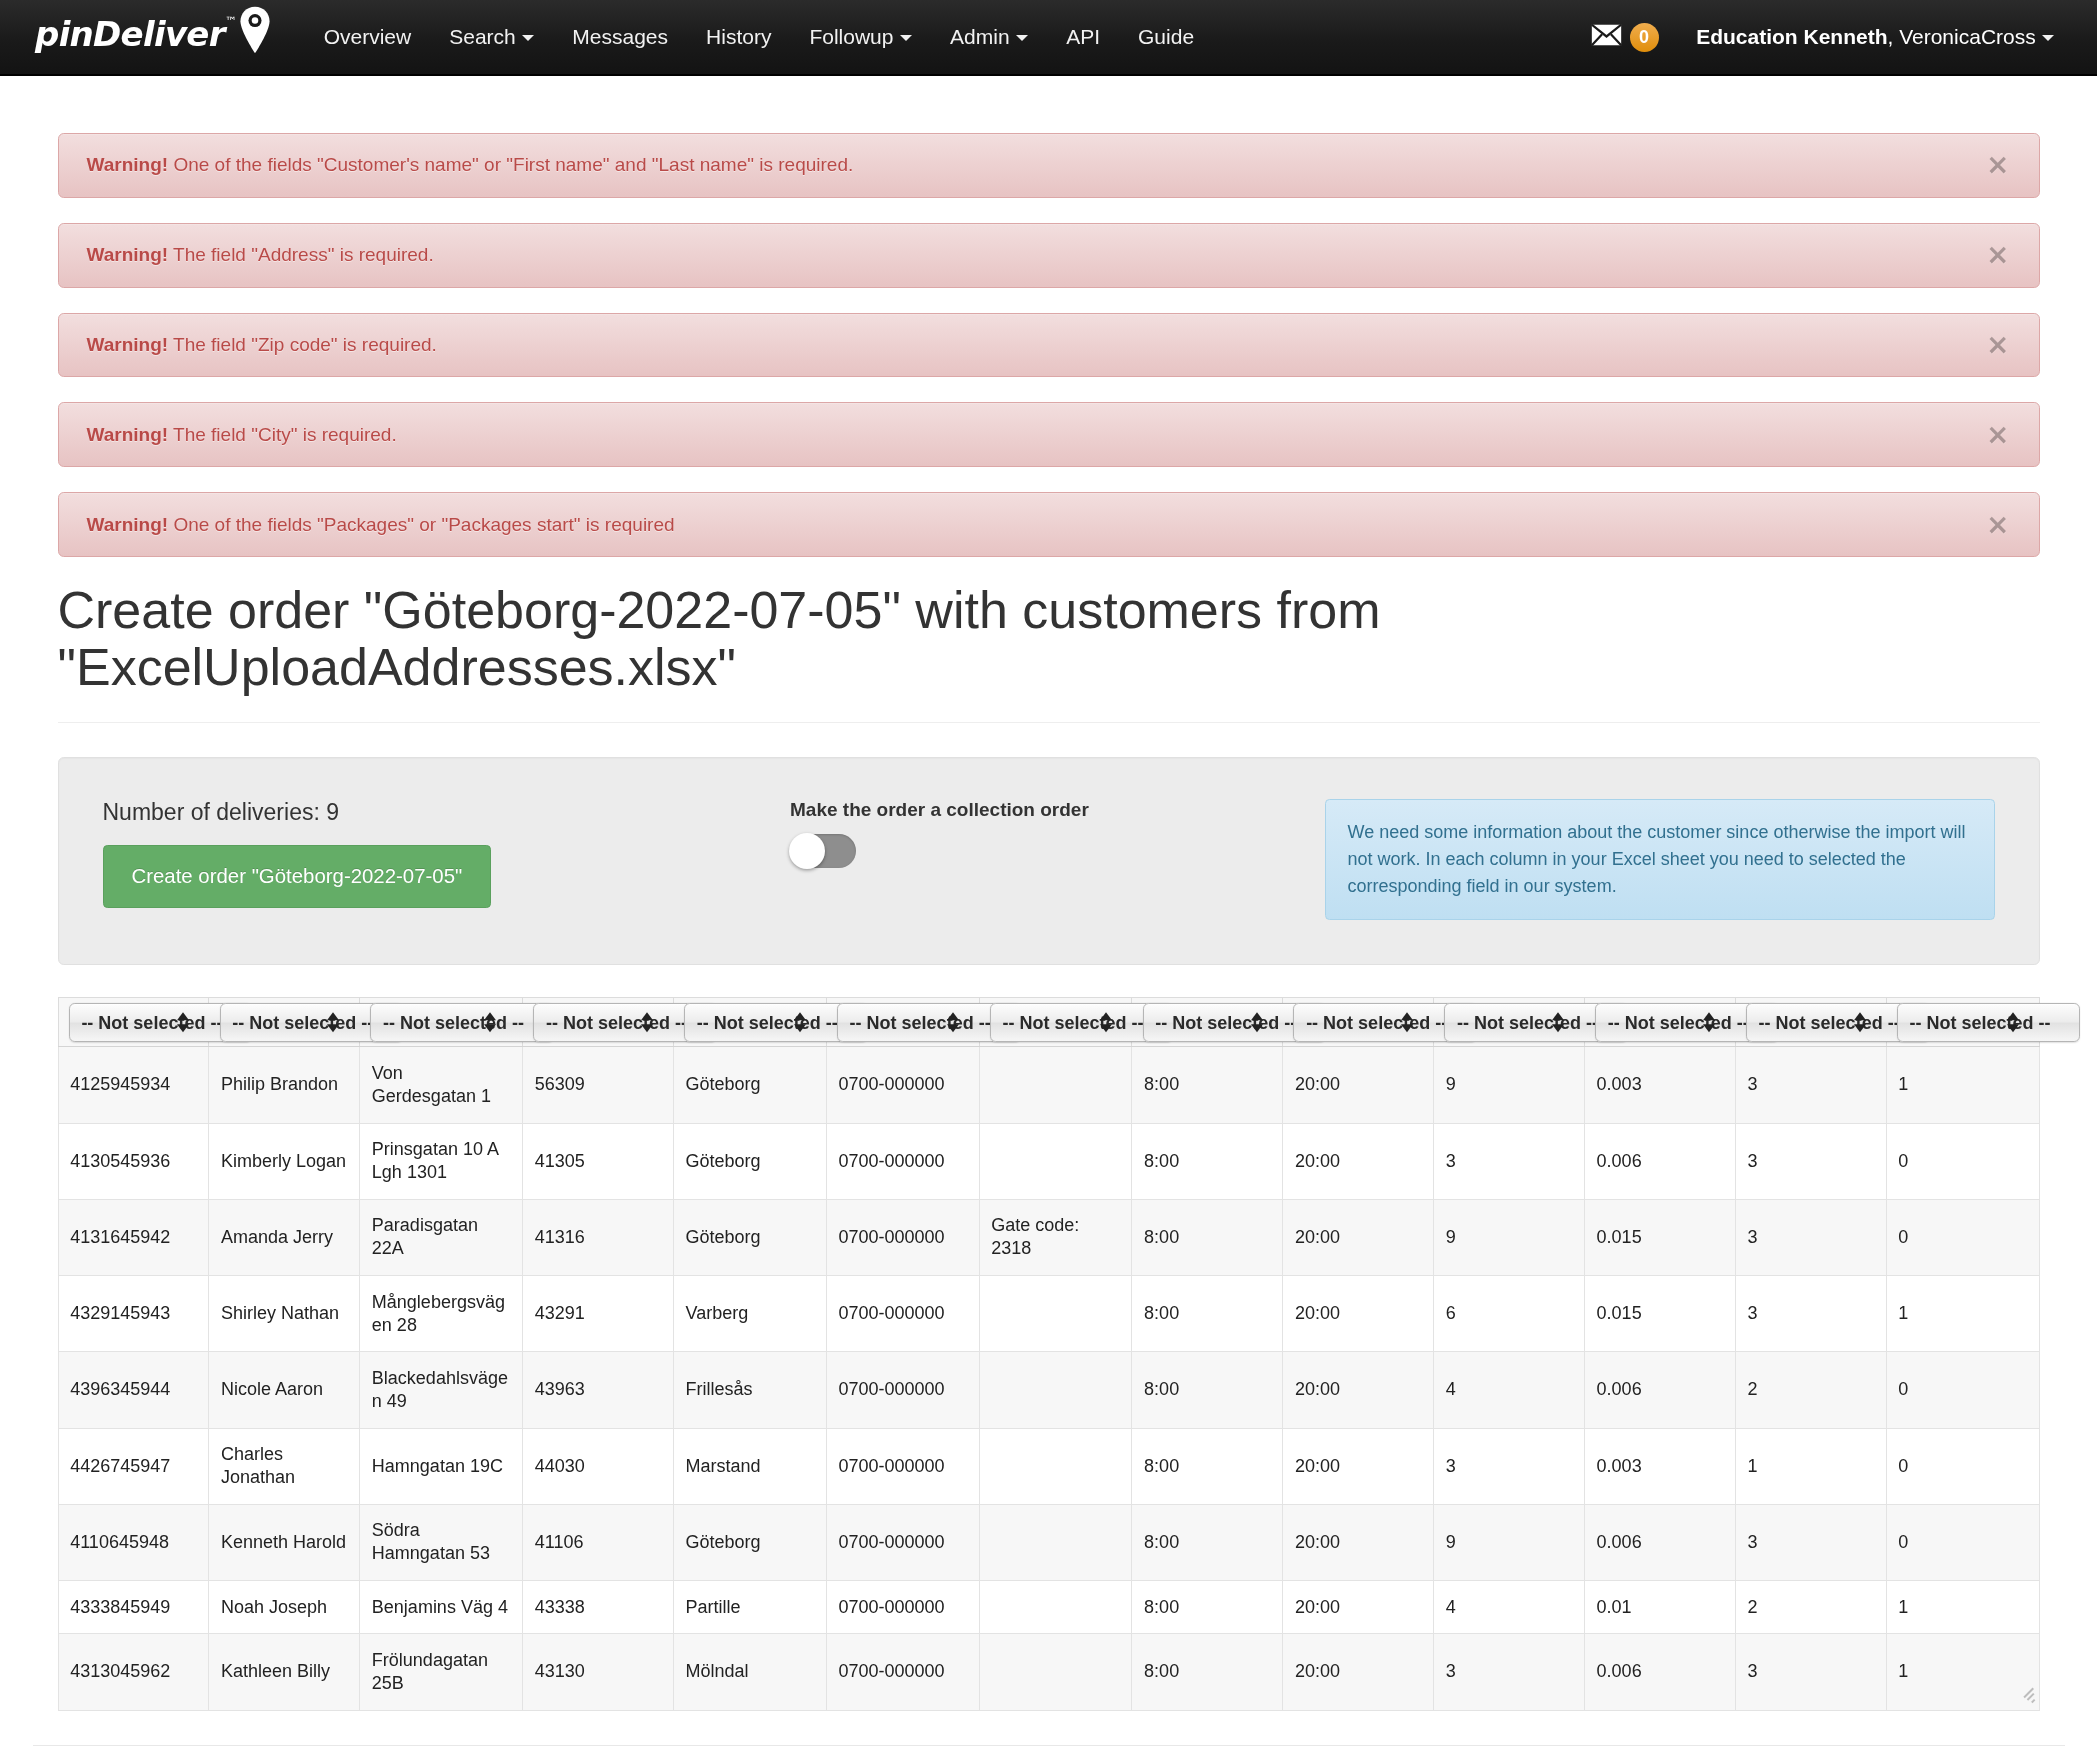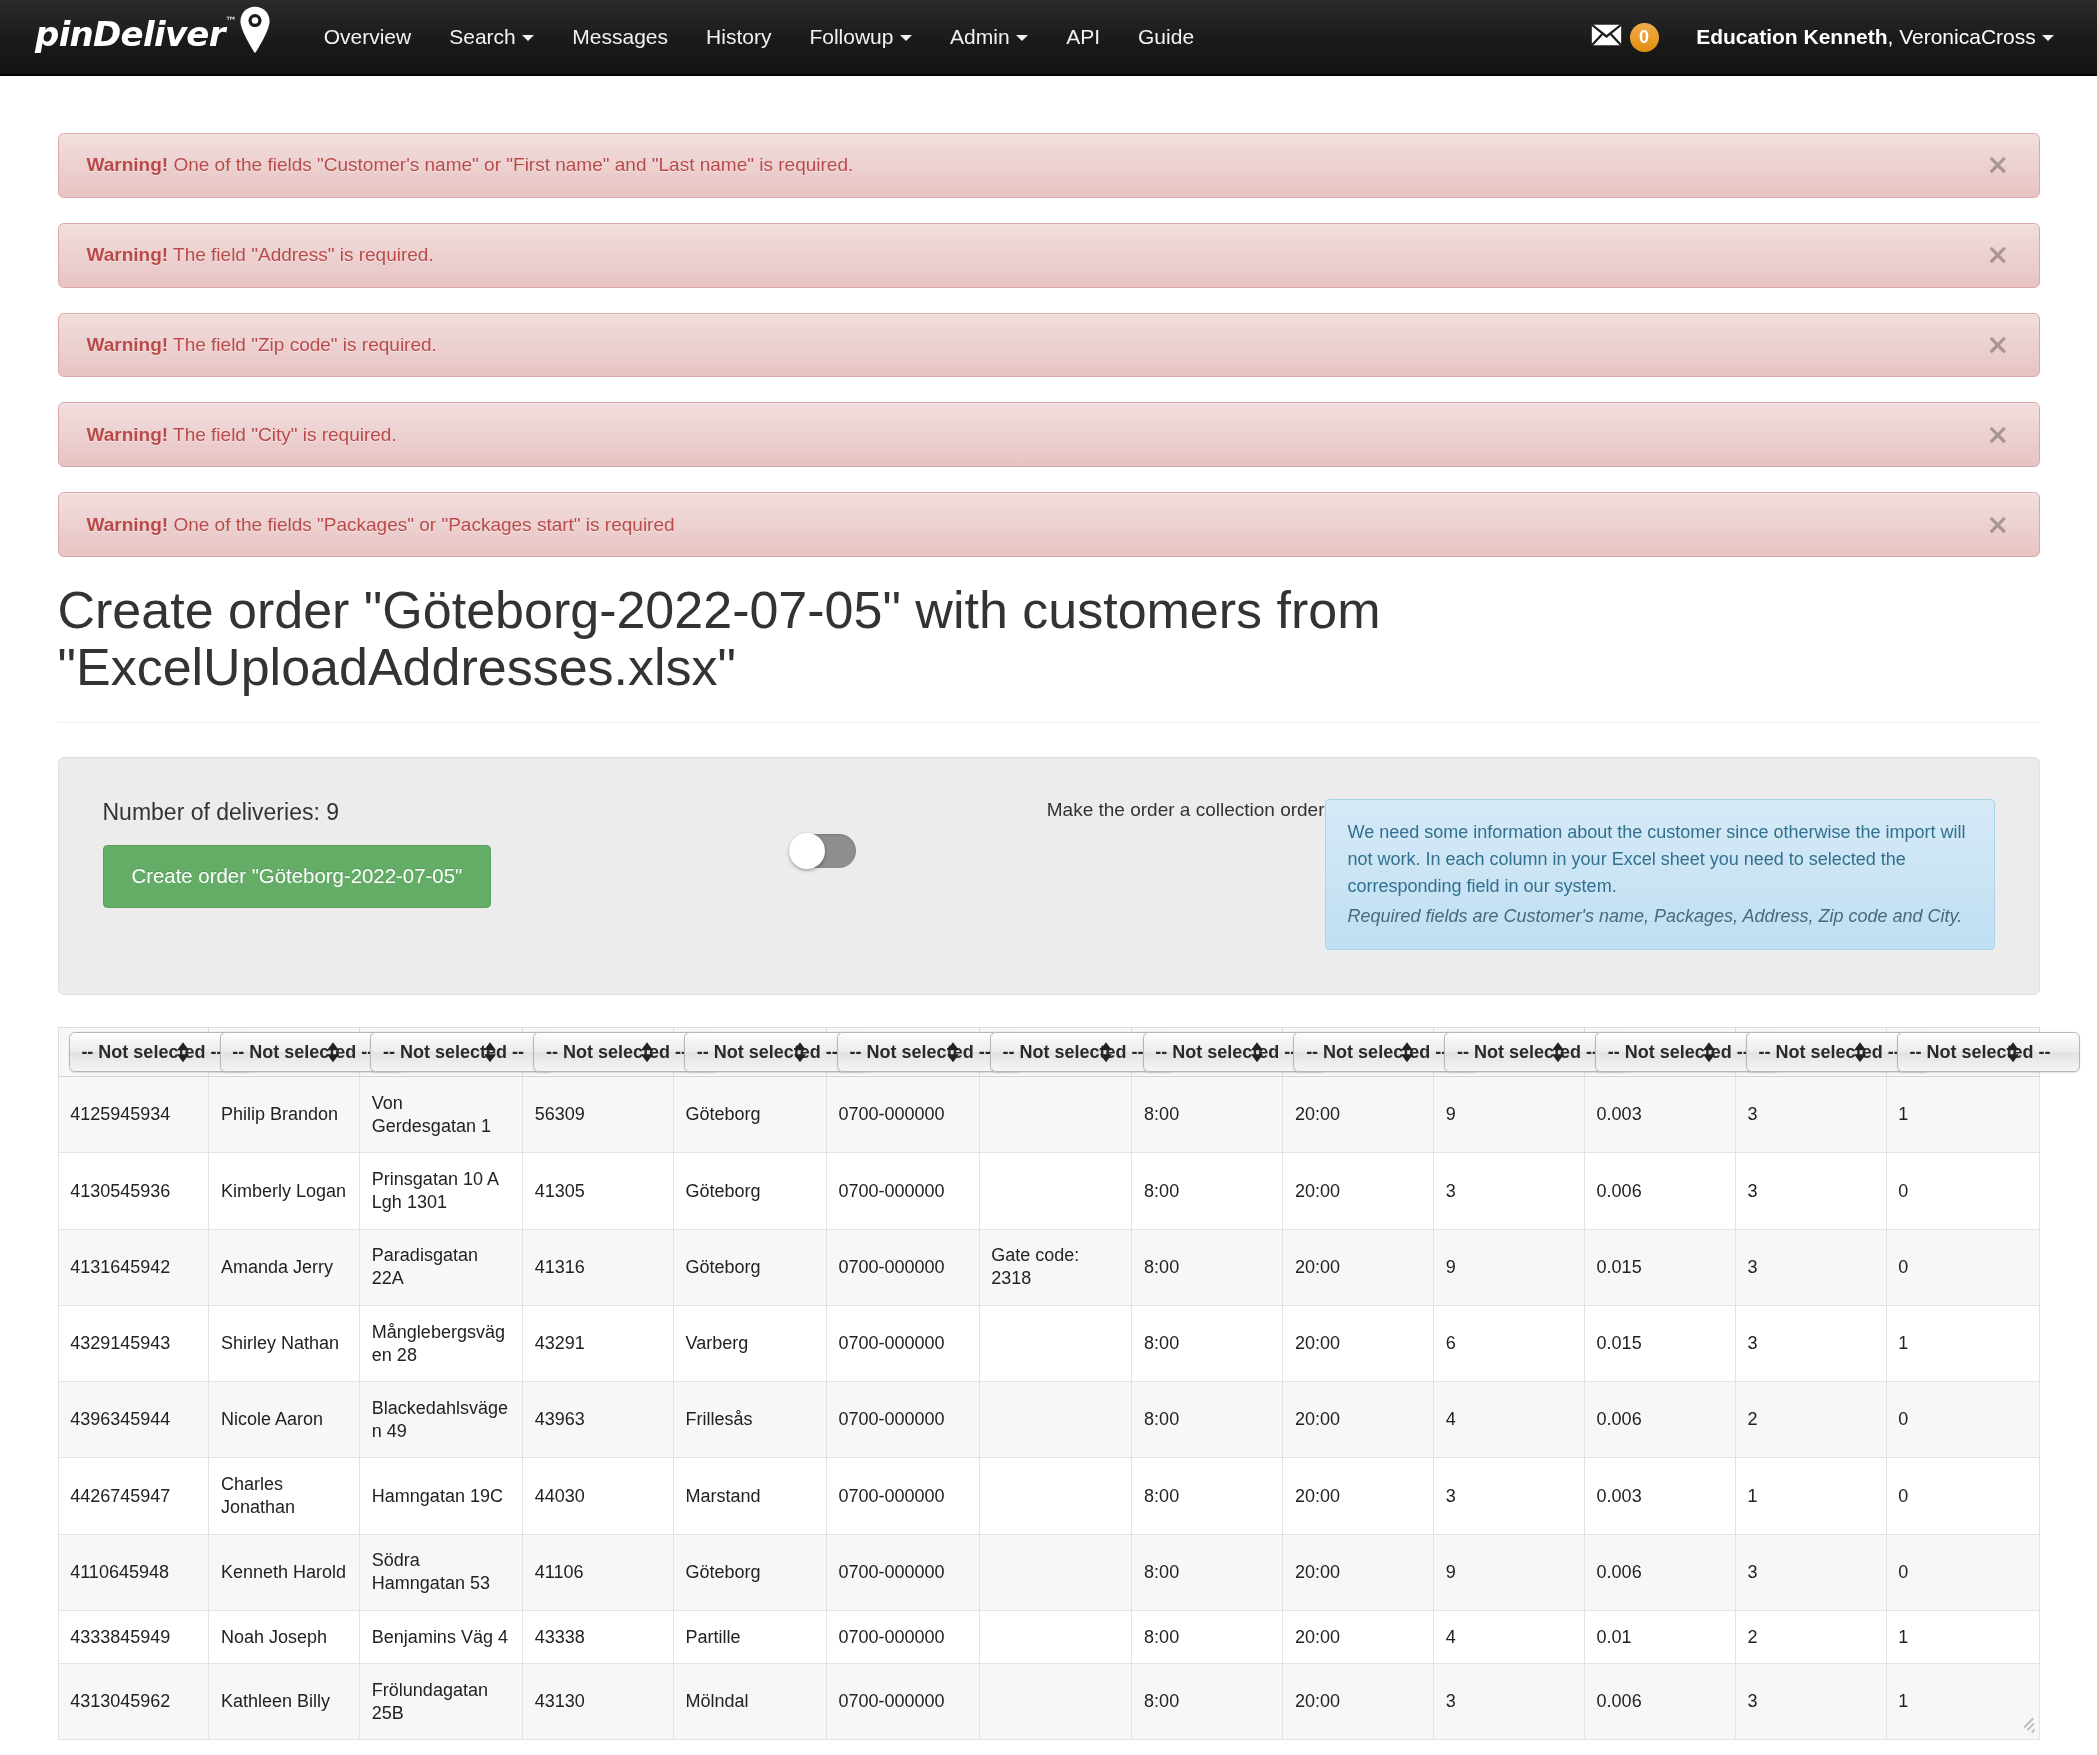--- a/index.html
+++ b/index.html
@@ -153,24 +153,23 @@
     border: 0.7px solid #5aa05d;
     border-radius: 4.4px;
     padding: 19px 28px;
     font-size: 20.4px;
     cursor: pointer;
     text-shadow: 0 -0.7px 0 rgba(0,0,0,.15);
   }
 
   .collection-label {
     font-size: 19px;
-    font-weight: normal;
+    font-weight: bold;
     color: #333;
     margin-bottom: 13px;
-    text-align: right;
   }
   .toggle {
     width: 66px; height: 34px;
     background: #8e8e8e;
     border-radius: 17px;
     position: relative;
     cursor: pointer;
     box-shadow: inset 0 0.7px 2.2px rgba(0,0,0,.2);
   }
   .toggle-knob {
@@ -361,21 +360,20 @@
     </div>
     <div class="well-col-mid">
       <div class="collection-label">Make the order a collection order</div>
       <div class="toggle">
         <div class="toggle-knob"></div>
       </div>
     </div>
     <div class="well-col-right">
       <div class="infobox">
         <span>We need some information about the customer since otherwise the import will not work. In each column in your Excel sheet you need to selected the corresponding field in our system.</span>
-        <em>Required fields are Customer's name, Packages, Address, Zip code and City.</em>
       </div>
     </div>
   </div>
 
   <div class="table-wrap">
     <table class="grid">
       <colgroup>
         <col style="width:7.5%">
           <col style="width:7.5%">
           <col style="width:8.1%">

